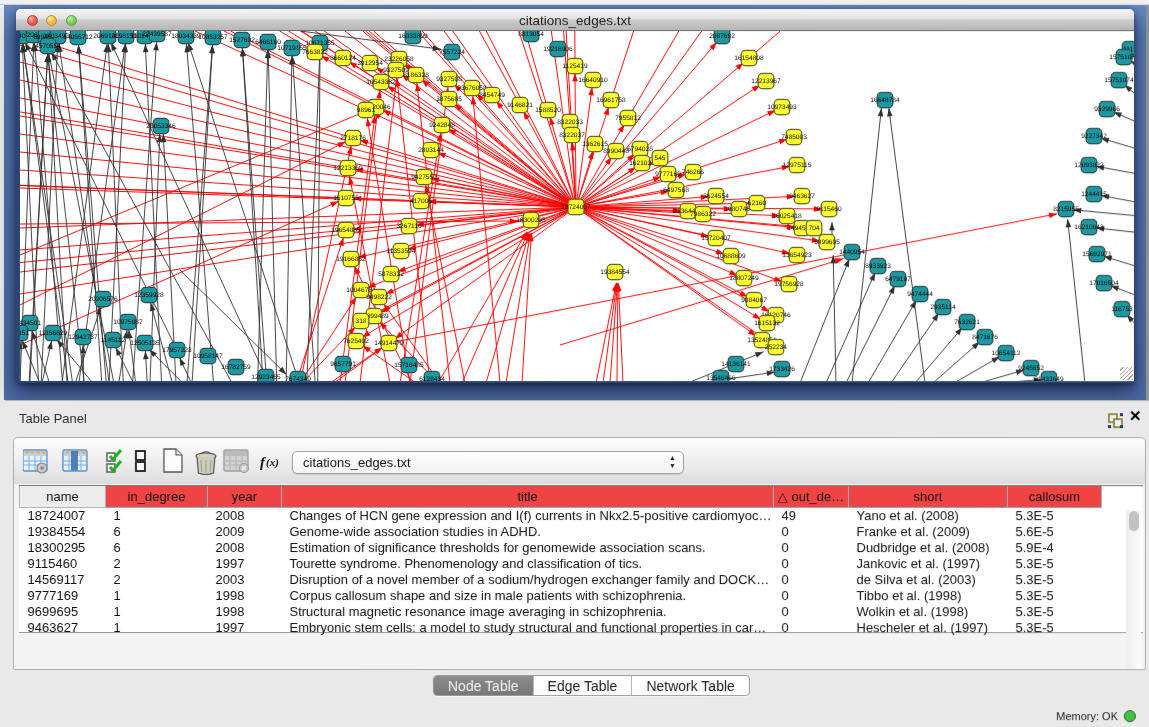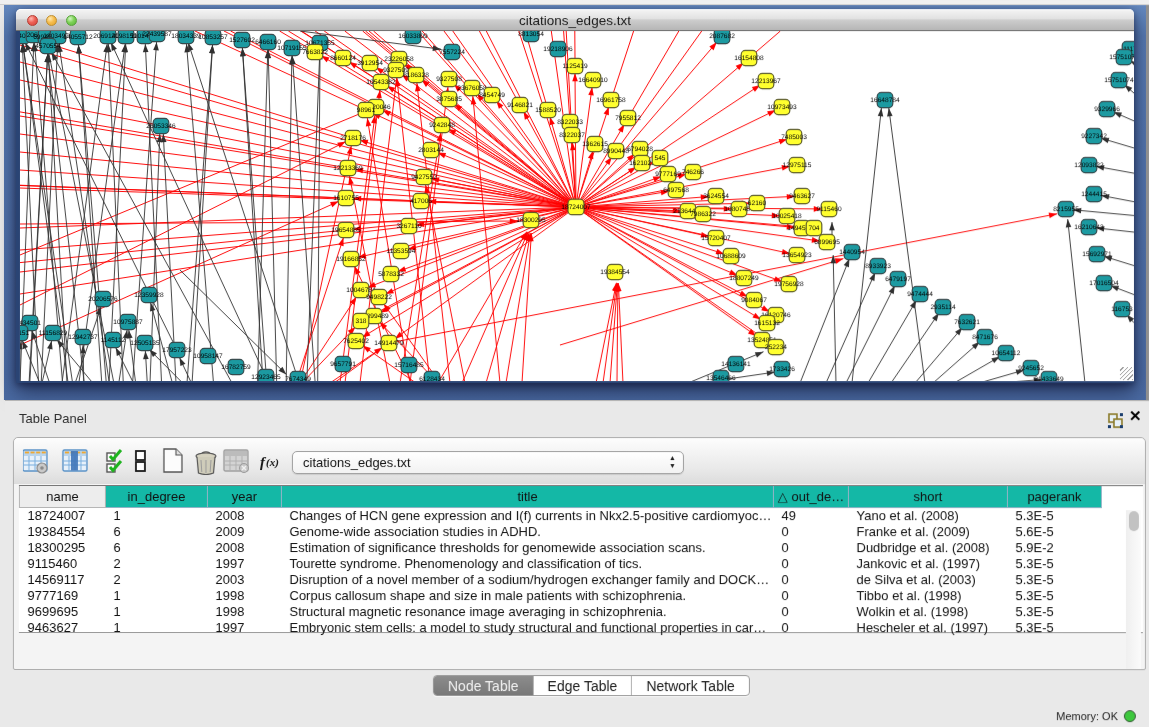--- a/index.html
+++ b/index.html
@@ -36,21 +36,21 @@
   border:1px solid #adadad; border-radius:5px 5px 2px 2px;
   box-shadow: inset 0 1px 0 #fff; }
 #toolbar { position:absolute; left:0; top:0; width:100%; height:46px;
   background:linear-gradient(180deg,#fdfdfd,#e8e8e8 70%,#dcdcdc); border-radius:5px 5px 0 0; }
 #combo { position:absolute; left:278px; top:13px; width:392px; height:23px; background:linear-gradient(180deg,#ffffff,#f2f2f2);
   border:1px solid #9f9f9f; border-radius:5px; font-size:13px; color:#111; line-height:21px; padding-left:10px;
   box-shadow: 0 1px 1px rgba(0,0,0,0.1);}
 #combo .arr { position:absolute; right:7px; top:2px; font-size:7px; color:#222; line-height:8px; text-align:center; }
 #tablewrap { position:absolute; left:5px; top:47px; width:1124px; height:148px; background:#fff; border-top:1px solid #777; border-bottom:1px solid #999; }
 table.grid { border-collapse:collapse; table-layout:fixed; width:1082px; font-size:13px; color:#111; }
-table.grid th { height:21px; background:#14b8a6; border:1px solid #93b3c6; border-top:none; font-weight:normal; font-size:13px; padding:0; }
+table.grid th { height:21px; background:#ef4444; border:1px solid #93b3c6; border-top:none; font-weight:normal; font-size:13px; padding:0; }
 table.grid th.namecol { background:#ededed; border-color:#b5b5b5; }
 table.grid td { height:16px; padding:0 0 0 8px; white-space:nowrap; overflow:hidden; }
 #vscroll { position:absolute; right:2px; top:24px; width:15px; height:159px; background:linear-gradient(90deg,#efefef,#fbfbfb); }
 #vthumb { position:absolute; left:3px; top:1px; width:10px; height:20px; background:#c2c2c2; border-radius:5px; }
 
 #tabs { position:absolute; left:428px; top:274px; height:21px; display:flex; border:1px solid #9a9a9a; border-radius:4px; overflow:hidden;
   background:#fff; box-shadow:0 1px 0 rgba(255,255,255,0.8);}
 #tabs div { padding:0 14px; font-size:14px; line-height:20px; color:#1a1a1a; }
 #tabs div.sel { background:linear-gradient(180deg,#8c8c8c,#787878); color:#f2f2f2; }
 #tabs div + div { border-left:1px solid #b0b0b0; }
@@ -879,21 +879,21 @@
     <div id="tablewrap">
 <table class="grid">
             <tbody>
               <tr>
                 <th class="namecol" style="width:86px">name</th>
                 <th style="width:102px">in_degree</th>
                 <th style="width:74px">year</th>
                 <th style="width:492px">title</th>
                 <th style="width:75px">△ out_de…</th>
                 <th style="width:159px">short</th>
-                <th style="width:94px">pagerank</th>
+                <th style="width:94px">callosum</th>
               </tr>
 <tr>
                 <td>18724007</td>
                 <td>1</td>
                 <td>2008</td>
                 <td>Changes of HCN gene expression and I(f) currents in Nkx2.5‑positive cardiomyoc…</td>
                 <td>49</td>
                 <td>Yano et al. (2008)</td>
                 <td>5.3E‑5</td>
               </tr>
@@ -906,21 +906,21 @@
                 <td>Franke et al. (2009)</td>
                 <td>5.6E‑5</td>
               </tr>
 <tr>
                 <td>18300295</td>
                 <td>6</td>
                 <td>2008</td>
                 <td>Estimation of significance thresholds for genomewide association scans.</td>
                 <td>0</td>
                 <td>Dudbridge et al. (2008)</td>
-                <td>5.9E‑2</td>
+                <td>5.9E‑4</td>
               </tr>
 <tr>
                 <td>9115460</td>
                 <td>2</td>
                 <td>1997</td>
                 <td>Tourette syndrome. Phenomenology and classification of tics.</td>
                 <td>0</td>
                 <td>Jankovic et al. (1997)</td>
                 <td>5.3E‑5</td>
               </tr>

